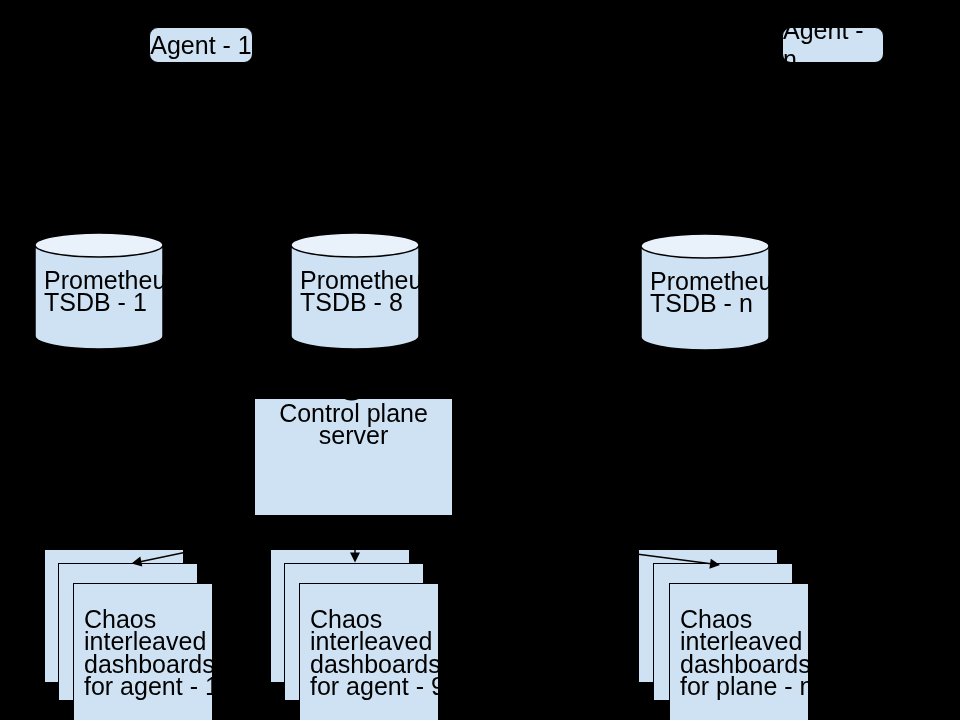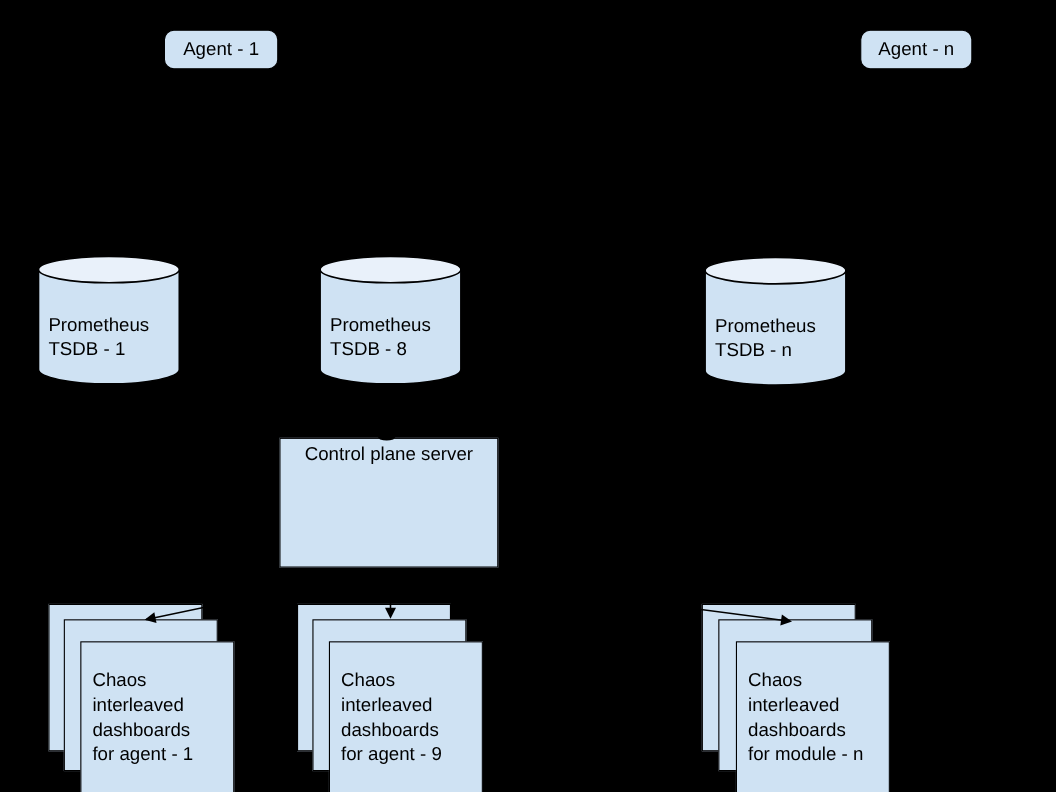--- a/index.html
+++ b/index.html
@@ -1,21 +1,21 @@
 <!DOCTYPE html>
 <html style="--bg: #000000; --fill: #cfe2f3; --fill-light: #e9f1fa; --line: #000000; --text: #000000;"><head>
 <meta charset="utf-8">
 <style>
   html,body{margin:0;padding:0;background:#000;}
   .canvas{
     position:relative;width:960px;height:720px;overflow:hidden;
     background:var(--bg,#000);
     font-family:"Liberation Sans","DejaVu Sans",sans-serif;
     color:var(--text,#000);
-    font-size:17px;
+    font-size:25px;
   }
   
   .shape{
     position:absolute;box-sizing:border-box;
     background:var(--fill,#cfe2f3);
     border:1.4px solid var(--line,#000);
   }
   .agent{
     width:104px;height:36px;border-radius:9px;
     display:flex;align-items:center;justify-content:center;
@@ -24,21 +24,21 @@
   #agent-1{left:149px;top:27px}
   #agent-2{left:399px;top:27px}
   #agent-n{left:782px;top:27px;width:102px}
 
   
   .cyl{position:absolute;width:130px;height:118px;z-index:2;}
   #cyl-1{left:34px;top:232px}
   #cyl-2{left:290px;top:232px}
   #cyl-n{left:640px;top:233px}
   .cyl svg{position:absolute;left:0;top:0;display:block}
-  .cyl-text{position:absolute;left:10px;top:53px;line-height:22px;white-space:nowrap;}
+  .cyl-text{position:absolute;left:10px;top:37px;line-height:22px;white-space:nowrap;}
 
   
   #control{
     left:254px;top:398px;width:199px;height:118px;
     display:flex;flex-direction:column;align-items:center;justify-content:space-between;
     text-align:center;line-height:22px;padding-top:3px;z-index:2;
   }
 
   
   .db-box{width:140px;}
@@ -147,17 +147,17 @@
     </div>
   </div>
 
   <div class="shape db-box db-back" id="sn-back"></div>
   <div class="shape db-box db-mid" id="sn-mid"></div>
   <div class="shape db-box db-front" id="sn-front">
     <div class="db-text">
       <div>Chaos</div>
       <div>interleaved</div>
       <div>dashboards</div>
-      <div>for module - n</div>
+      <div>for plane - n</div>
     </div>
   </div>
 
 </div>
 
 </body></html>

